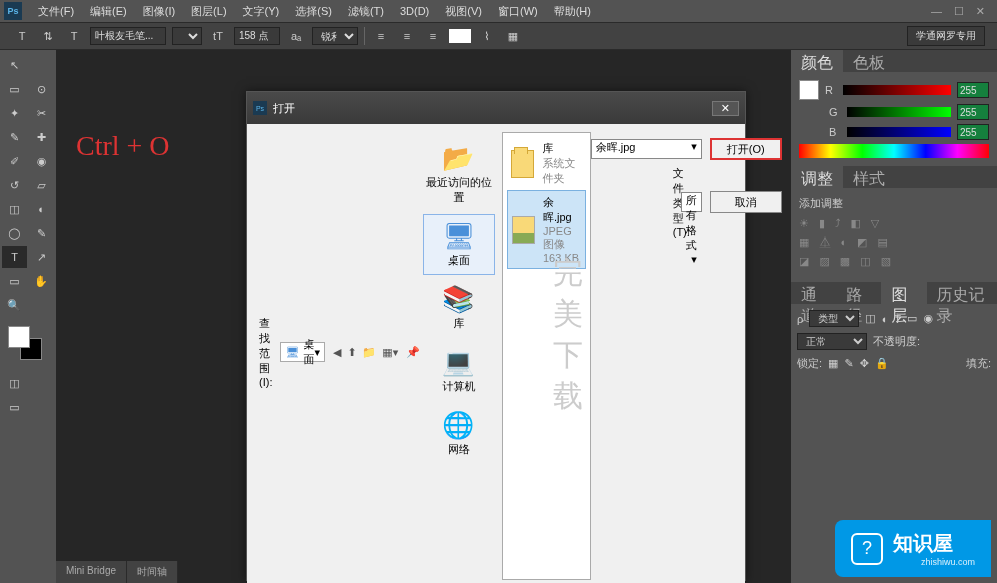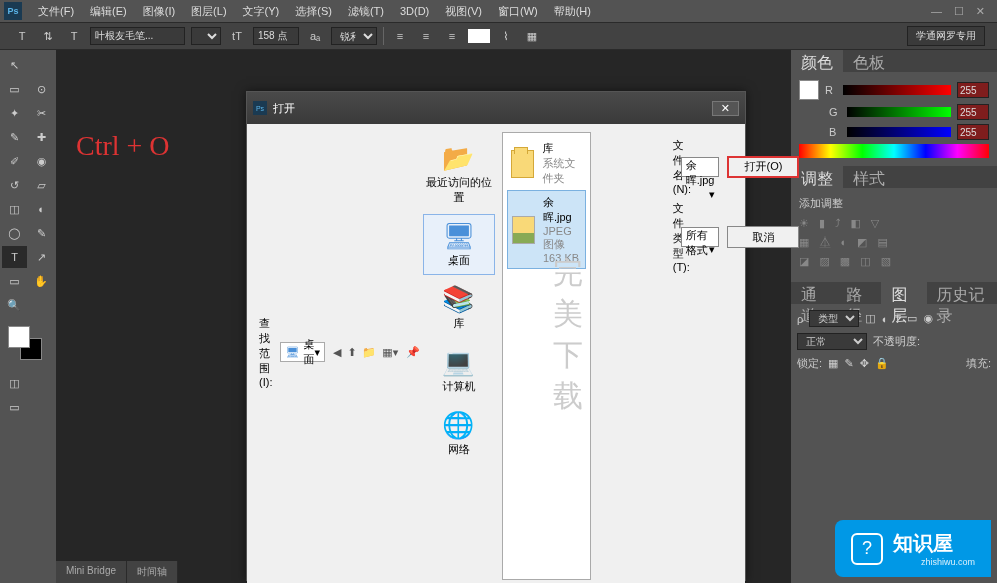--- a/index.html
+++ b/index.html
@@ -3,42 +3,42 @@
 <meta charset="utf-8">
 <style>
 *{margin:0;padding:0;box-sizing:border-box;font-family:"Microsoft YaHei",Arial,sans-serif;font-size:11px;}
 body{width:997px;height:583px;background:#535353;overflow:hidden;position:relative;}
 .menubar{background:#535353;color:#ddd;display:flex;align-items:center;height:22px;padding:0 4px;}
 .ps-logo{width:18px;height:18px;background:#1a3a52;color:#5ab4e8;display:flex;align-items:center;justify-content:center;font-weight:bold;font-size:9px;margin-right:8px;}
 .menu-item{padding:2px 8px;cursor:pointer;}
 .win-controls{margin-left:auto;display:flex;gap:12px;padding-right:8px;color:#aaa;}
 .optbar{background:#424242;height:28px;display:flex;align-items:center;padding:0 12px;gap:6px;border-top:1px solid #2a2a2a;border-bottom:1px solid #2a2a2a;}
 .tool-icon{width:20px;height:20px;display:flex;align-items:center;justify-content:center;color:#ccc;}
-.font-select{background:#3a3a3a;color:#ddd;border:1px solid #222;height:18px;padding:0 4px;width:95px;font-size:10px;}
+.font-select{background:#3a3a3a;color:#ddd;border:1px solid #222;height:18px;padding:0 4px;width:76px;font-size:10px;}
 .size-input{background:#3a3a3a;color:#ddd;border:1px solid #222;height:18px;width:46px;padding:0 4px;font-size:10px;}
 .watermark-btn{background:#3a3a3a;border:1px solid #222;color:#ddd;padding:2px 8px;font-size:10px;margin-left:auto;}
 .main{display:flex;height:533px;}
 .toolbox{width:56px;background:#535353;padding:4px 2px;display:flex;flex-direction:column;}
 .tool-pair{display:flex;gap:2px;margin-bottom:2px;}
 .tool{width:25px;height:22px;background:#535353;display:flex;align-items:center;justify-content:center;color:#ccc;cursor:pointer;}
 .tool.active{background:#2a2a2a;}
 .color-swatch{margin-top:8px;position:relative;width:38px;height:38px;margin-left:6px;}
 .fg-color{position:absolute;width:22px;height:22px;background:#fff;border:1px solid #888;z-index:2;}
 .bg-color{position:absolute;width:22px;height:22px;background:#000;border:1px solid #888;top:12px;left:12px;}
 .canvas{flex:1;background:#262626;position:relative;}
 .shortcut-text{position:absolute;top:80px;left:20px;color:#d33;font-size:28px;font-family:serif;}
 .panels{width:206px;background:#535353;display:flex;flex-direction:column;}
 .panel-tabs{display:flex;background:#424242;height:22px;}
 .ptab{padding:3px 10px;color:#aaa;cursor:pointer;font-size:16px;}
 .ptab.active{background:#535353;color:#ddd;}
 .color-panel{padding:8px;}
 .rgb-row{display:flex;align-items:center;gap:6px;margin-bottom:4px;}
 .rgb-label{color:#ccc;width:12px;}
 .rgb-slider{flex:1;height:10px;}
-.rgb-val{background:#7f1d1d;color:#ddd;border:1px solid #222;width:32px;height:16px;padding:0 2px;font-size:10px;}
+.rgb-val{background:#15803d;color:#ddd;border:1px solid #222;width:32px;height:16px;padding:0 2px;font-size:10px;}
 .spectrum{height:14px;background:linear-gradient(to right,red,yellow,lime,cyan,blue,magenta,red);margin-top:4px;}
 .adj-panel{padding:8px;color:#ccc;}
 .adj-icons{display:flex;gap:10px;margin:6px 0;color:#888;}
 .layer-panel{padding:6px;color:#ccc;font-size:10px;}
 .layer-row{display:flex;gap:6px;align-items:center;margin-bottom:6px;}
 .sel{background:#3a3a3a;border:1px solid #222;color:#ccc;padding:1px 4px;font-size:10px;}
 .statusbar{position:absolute;bottom:0;left:56px;background:#424242;height:22px;display:flex;}
 .stab{padding:4px 10px;color:#aaa;border-right:1px solid #2a2a2a;font-size:10px;}
 
 .dialog{position:absolute;top:91px;left:246px;width:500px;height:490px;background:#fff;border:1px solid #555;box-shadow:0 0 10px rgba(0,0,0,.5);}
@@ -329,21 +329,20 @@
               <div>余晖.jpg</div>
               <div style="color:#888">JPEG 图像</div>
               <div style="color:#888">163 KB</div>
             </div>
         </div>
         <div class="wm-center">完美下载</div>
       </div>
     </div>
     <div class="dlg-bottom">
       <div class="dlg-brow">
-        <label>文件名(N):</label>
         <div class="dlg-input"><span>余晖.jpg</span><span style="float:right">▾</span></div>
         <button class="dlg-btn primary">打开(O)</button>
       </div>
       <div class="dlg-brow">
         <label>文件类型(T):</label>
         <div class="dlg-input"><span>所有格式</span><span style="float:right">▾</span></div>
         <button class="dlg-btn">取消</button>
       </div>
     </div>
   </div>

